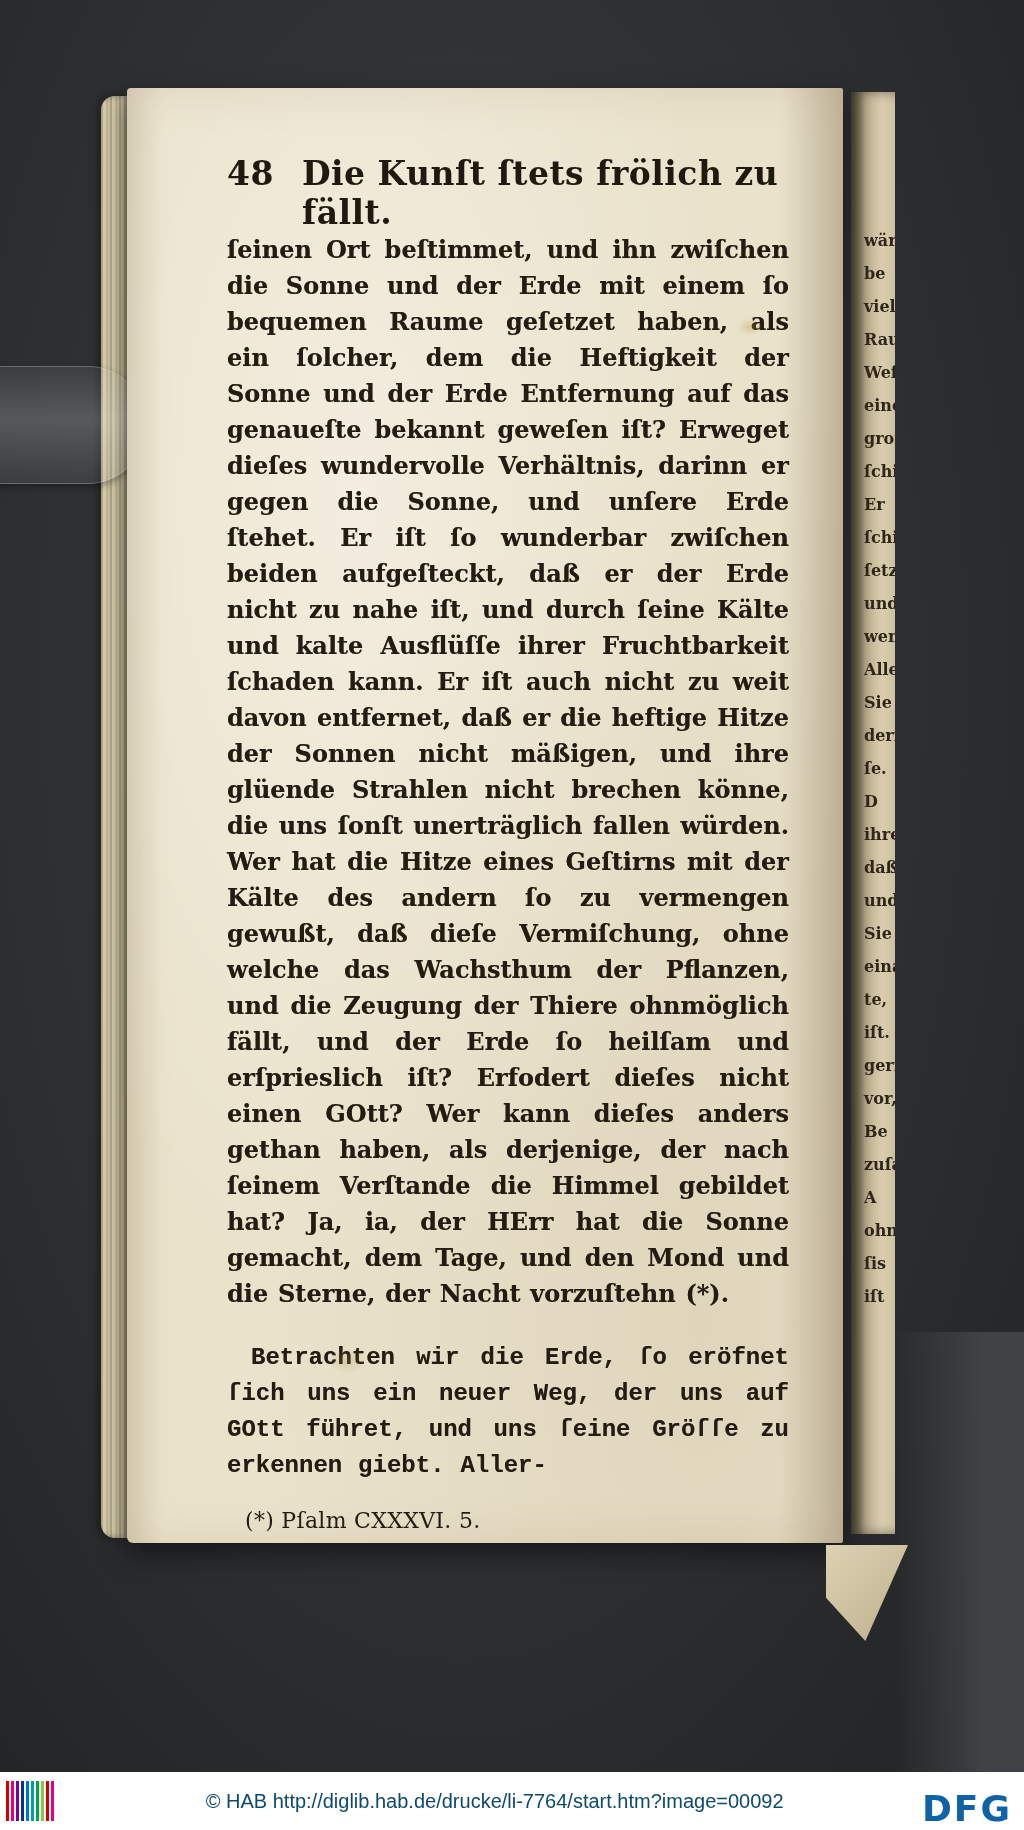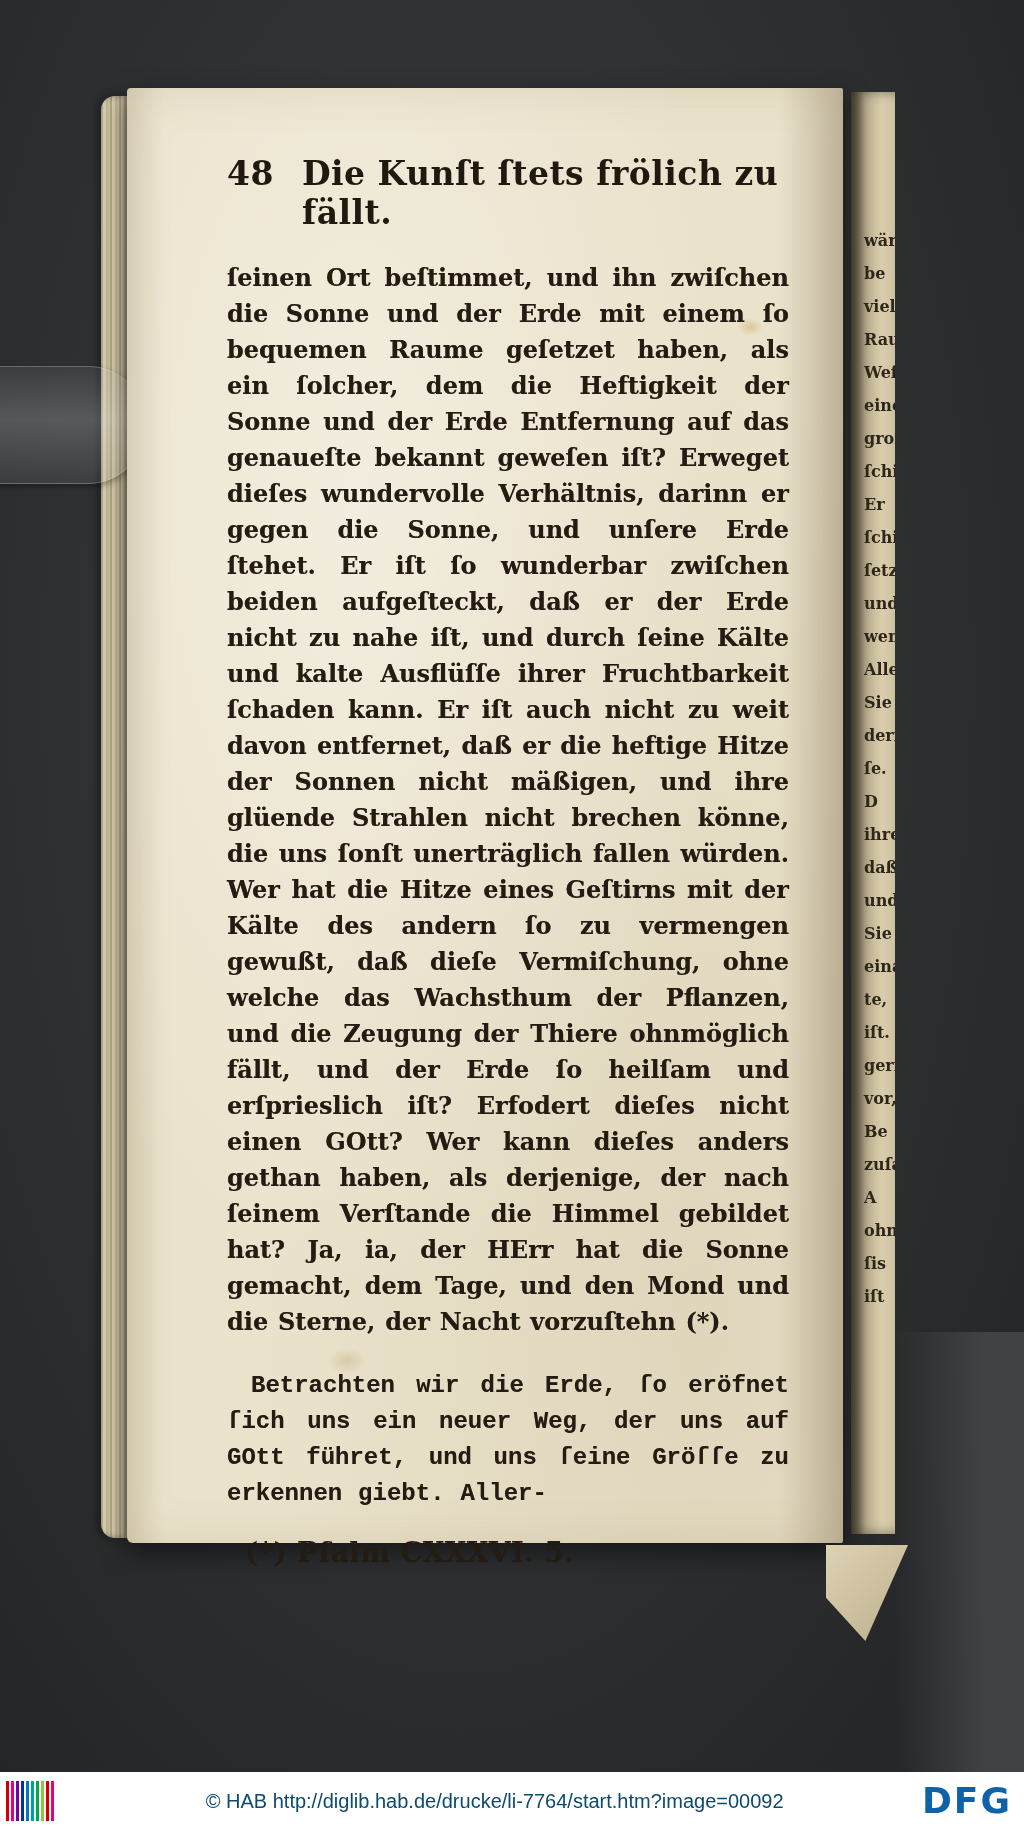--- a/index.html
+++ b/index.html
@@ -47,35 +47,35 @@
       radial-gradient(ellipse at 32% 28%, rgba(255,255,255,.38) 0%, rgba(255,255,255,0) 55%),
       radial-gradient(ellipse at 80% 85%, rgba(150,125,80,.12) 0%, rgba(0,0,0,0) 55%),
       linear-gradient(90deg, rgba(120,100,60,.16) 0%, rgba(0,0,0,0) 5%, rgba(0,0,0,0) 91%, rgba(90,70,40,.28) 100%);
     box-shadow: 0 10px 26px rgba(0,0,0,.5), inset 0 0 46px rgba(140,118,78,.16);
   }
   .page-inner { padding:66px 54px 0 100px; color:#241c12; }
 
   .page-header {
     display:flex; align-items:baseline; gap:28px;
     font-size:33px; font-weight:bold; letter-spacing:.5px;
-    margin-bottom:28px; color:#20190f;
+    margin-bottom:0; color:#20190f;
   }
   .para {
     margin:0; font-size:24px; font-weight:bold; line-height:1.5;
     text-align:justify; word-spacing:1.5px; color:#241c12;
     text-shadow: 0 0 .4px rgba(36,28,18,.55);
   }
   .para-2 { margin-top:28px; text-indent:24px;font-family:Liberation Mono, monospace; }
   .catchword {
     text-align:right; padding-right:22px; margin-top:2px;
     font-size:24px; font-weight:bold;
   }
   .footnote {
     margin-top:24px; padding-left:18px;
-    font-size:28px; font-weight:bold; letter-spacing:.3px;
+    font-size:22px; font-weight:normal; letter-spacing:.3px;
   }
   .stain { position:absolute; border-radius:50%; pointer-events:none; }
   .stain-1 { left:610px; top:230px; width:26px; height:18px;
     background:radial-gradient(ellipse, rgba(190,150,60,.35), rgba(190,150,60,0) 70%); }
   .stain-2 { left:200px; top:1260px; width:40px; height:26px;
     background:radial-gradient(ellipse, rgba(170,140,70,.25), rgba(170,140,70,0) 70%); }
 
   
   .right-sliver {
     position:absolute; left:851px; top:92px; width:44px; height:1442px;
@@ -109,21 +109,21 @@
       #7a00a0 12px 15px, #ffffff 15px 17px, #0033a0 17px 20px, #ffffff 20px 22px,
       #0077c8 22px 25px, #ffffff 25px 27px, #00a0a0 27px 30px, #ffffff 30px 32px,
       #00a651 32px 35px, #ffffff 35px 37px, #8dc63f 37px 40px, #ffffff 40px 42px,
       #d40000 42px 45px, #ffffff 45px 47px, #e6007e 47px 50px, #ffffff 50px 52px);
   }
   .copyright {
     position:absolute; left:50%; top:50%; transform:translate(-53%,-50%);
     font-size:20px; color:#0c4a6e; white-space:nowrap;
   }
   .dfg-logo {
-    position:absolute; right:12px; top:8px;
+    position:absolute; right:12px; top:16px;
     font-family:"DejaVu Sans", sans-serif; font-weight:bold;
     font-size:36px; letter-spacing:2px; color:#0e63a8;
   }
 </style>
 </head>
 <body>
 
 <div class="stage">
 
   <div class="cover-right"></div>

